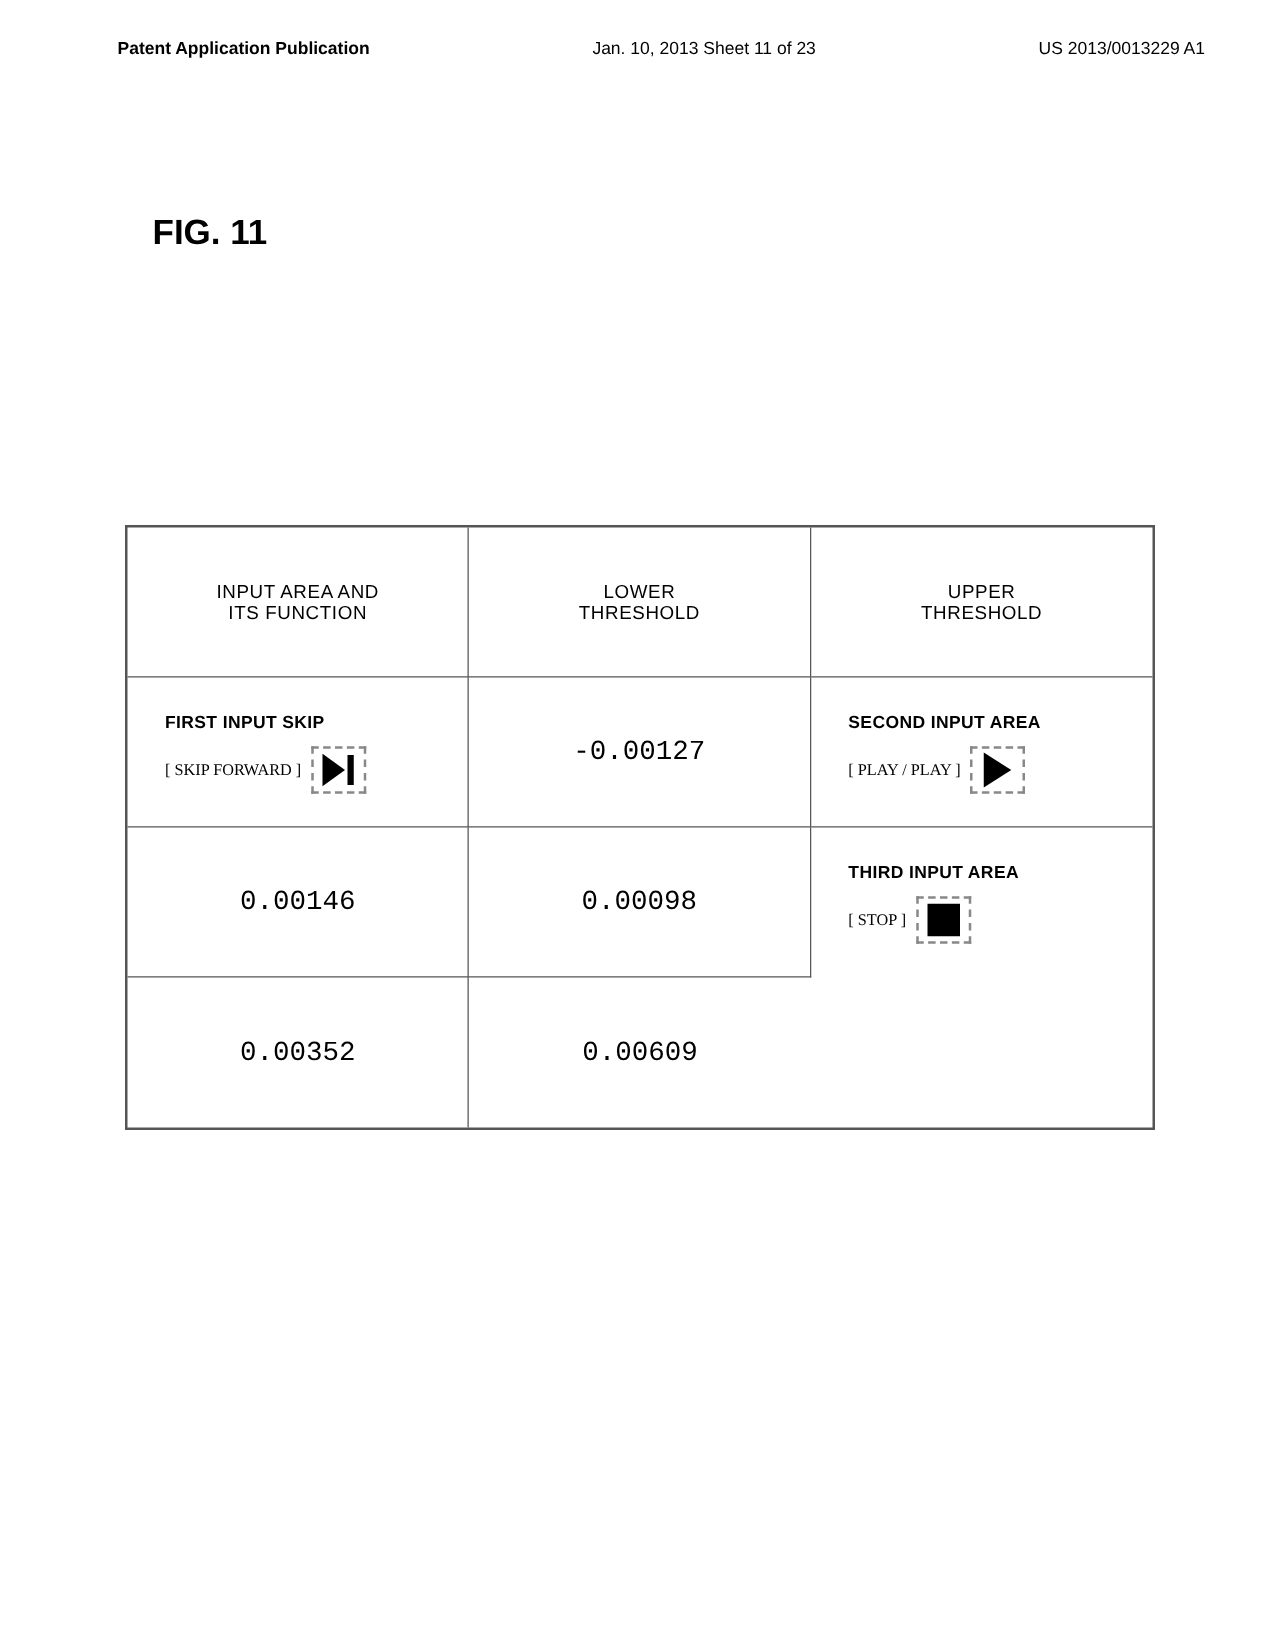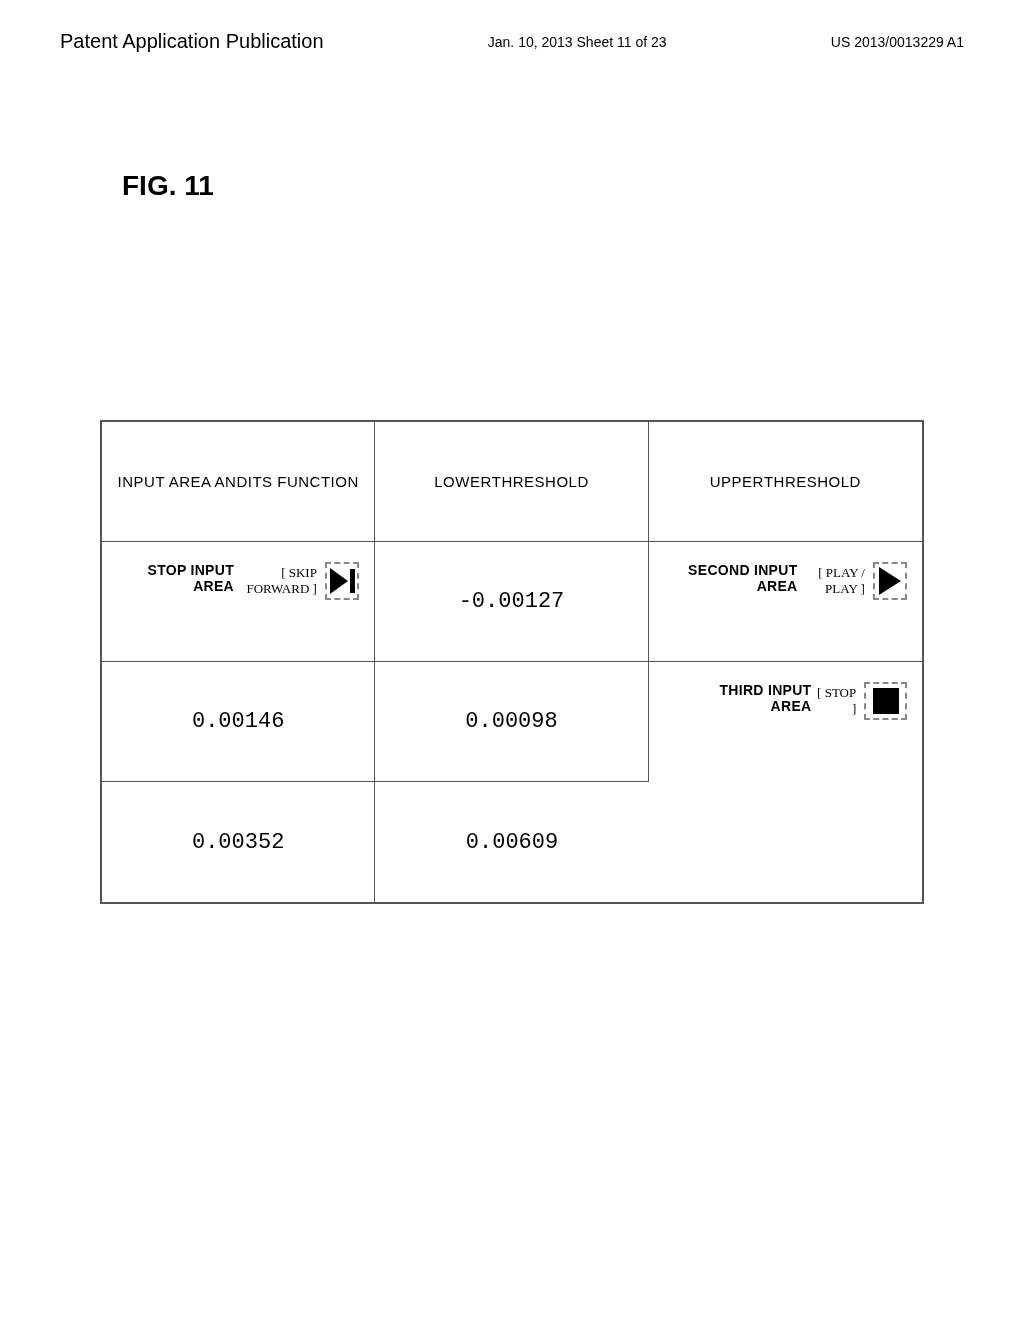--- a/index.html
+++ b/index.html
@@ -18,22 +18,23 @@
     }
 
     .page-header {
       display: flex;
       justify-content: space-between;
       align-items: center;
       padding: 30px 60px 0 60px;
     }
 
     .header-left {
-      font-size: 20px;
-      font-weight: normal;
+      font-size: 14px;
+      font-weight: bold;
+      margin-left: 34px;
     }
 
     .header-center {
       font-size: 14px;
     }
 
     .header-right {
       font-size: 14px;
       font-weight: normal;
     }
@@ -59,24 +60,24 @@
       display: grid;
       grid-template-columns: 1fr 1fr 1fr;
       width: 100%;
     }
 
     .cell {
       border-right: 1.5px solid #555;
       border-bottom: 1.5px solid #555;
       padding: 26px 15px;
       display: flex;
-      flex-direction: row;
-      align-items: center;
-      justify-content: center;
-      text-align: right;
+      flex-direction: column;
+      align-items: center;
+      justify-content: center;
+      text-align: center;
       min-height: 120px;
     }
 
     .cell:last-child,
     .cell:nth-child(3n) {
       border-right: none;
     }
 
     .cell.no-bottom {
       border-bottom: none;
@@ -210,21 +211,21 @@
     <div class="cell header-cell">
       <span>LOWER</span>
       <span>THRESHOLD</span>
     </div>
     <div class="cell header-cell">
       <span>UPPER</span>
       <span>THRESHOLD</span>
     </div>
 
     <div class="cell input-area-cell">
-      <div class="area-label">STOP INPUT AREA</div>
+      <div class="area-label">FIRST INPUT SKIP</div>
       <div class="function-row">
         <span class="function-label">[ SKIP FORWARD ]</span>
         <div class="icon-box">
           <div class="icon-skip-forward"></div>
         </div>
       </div>
     </div>
     <div class="cell data-cell">
       <span>-0.00127</span>
     </div>

